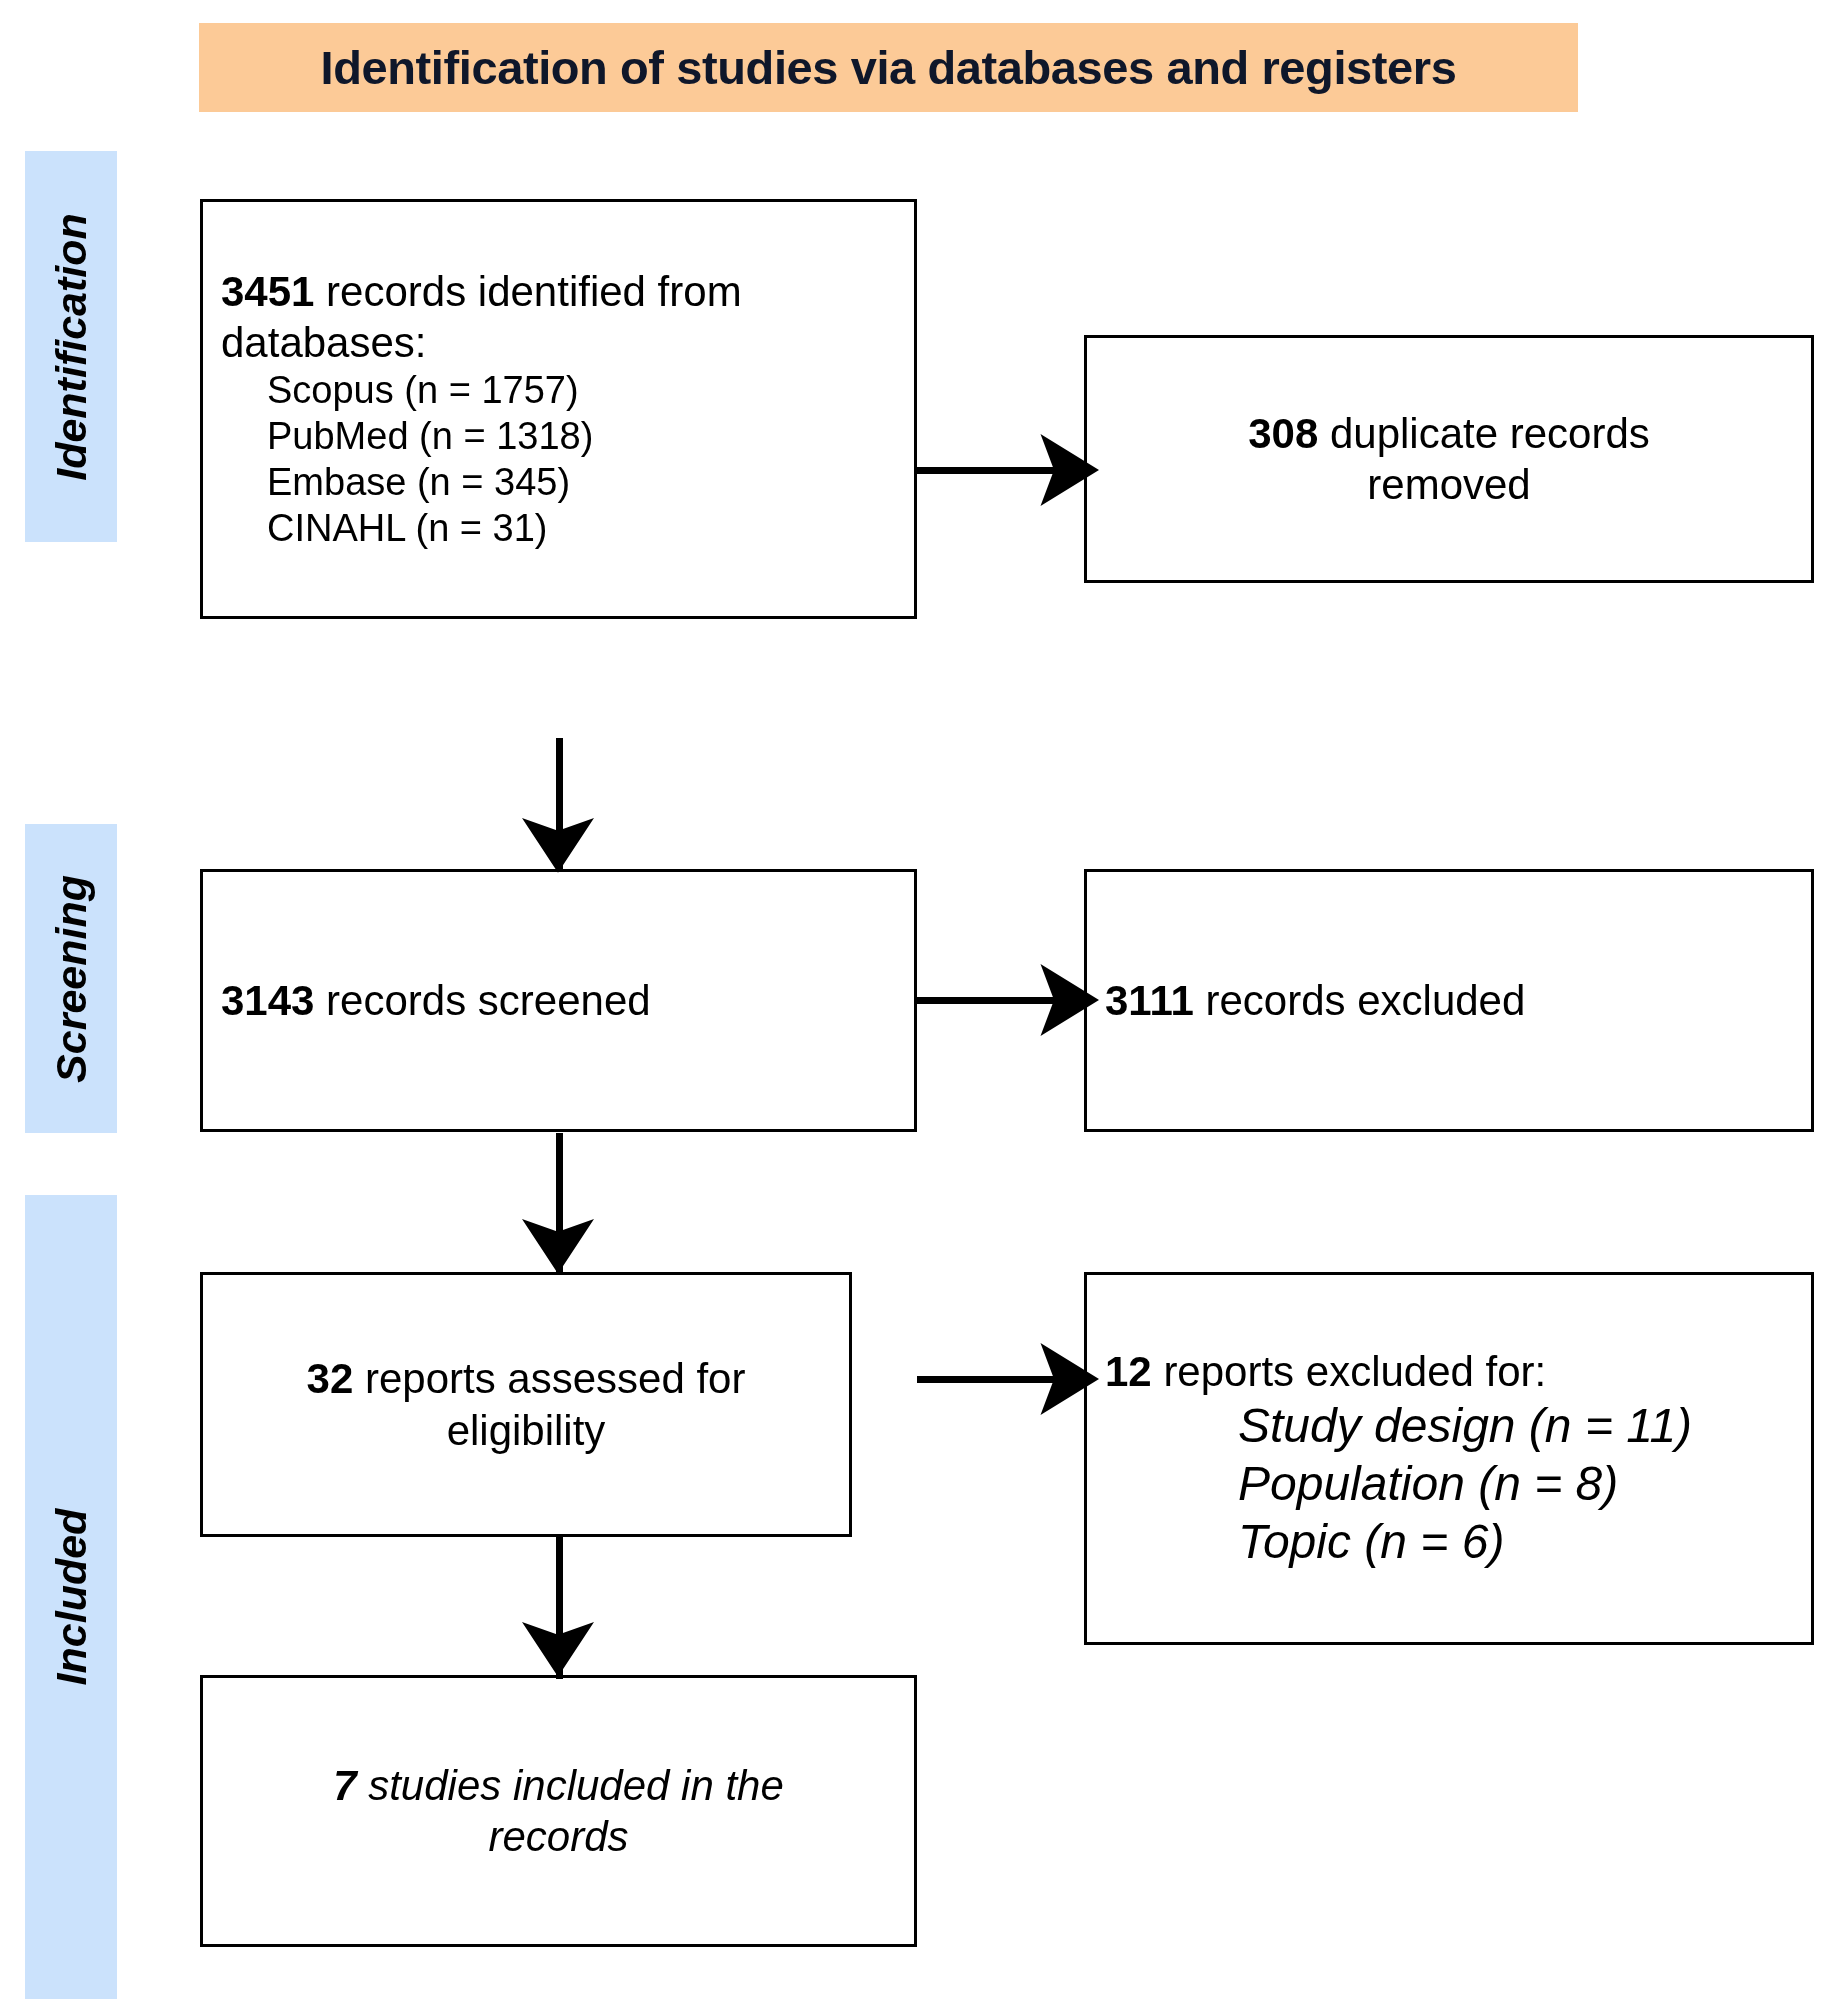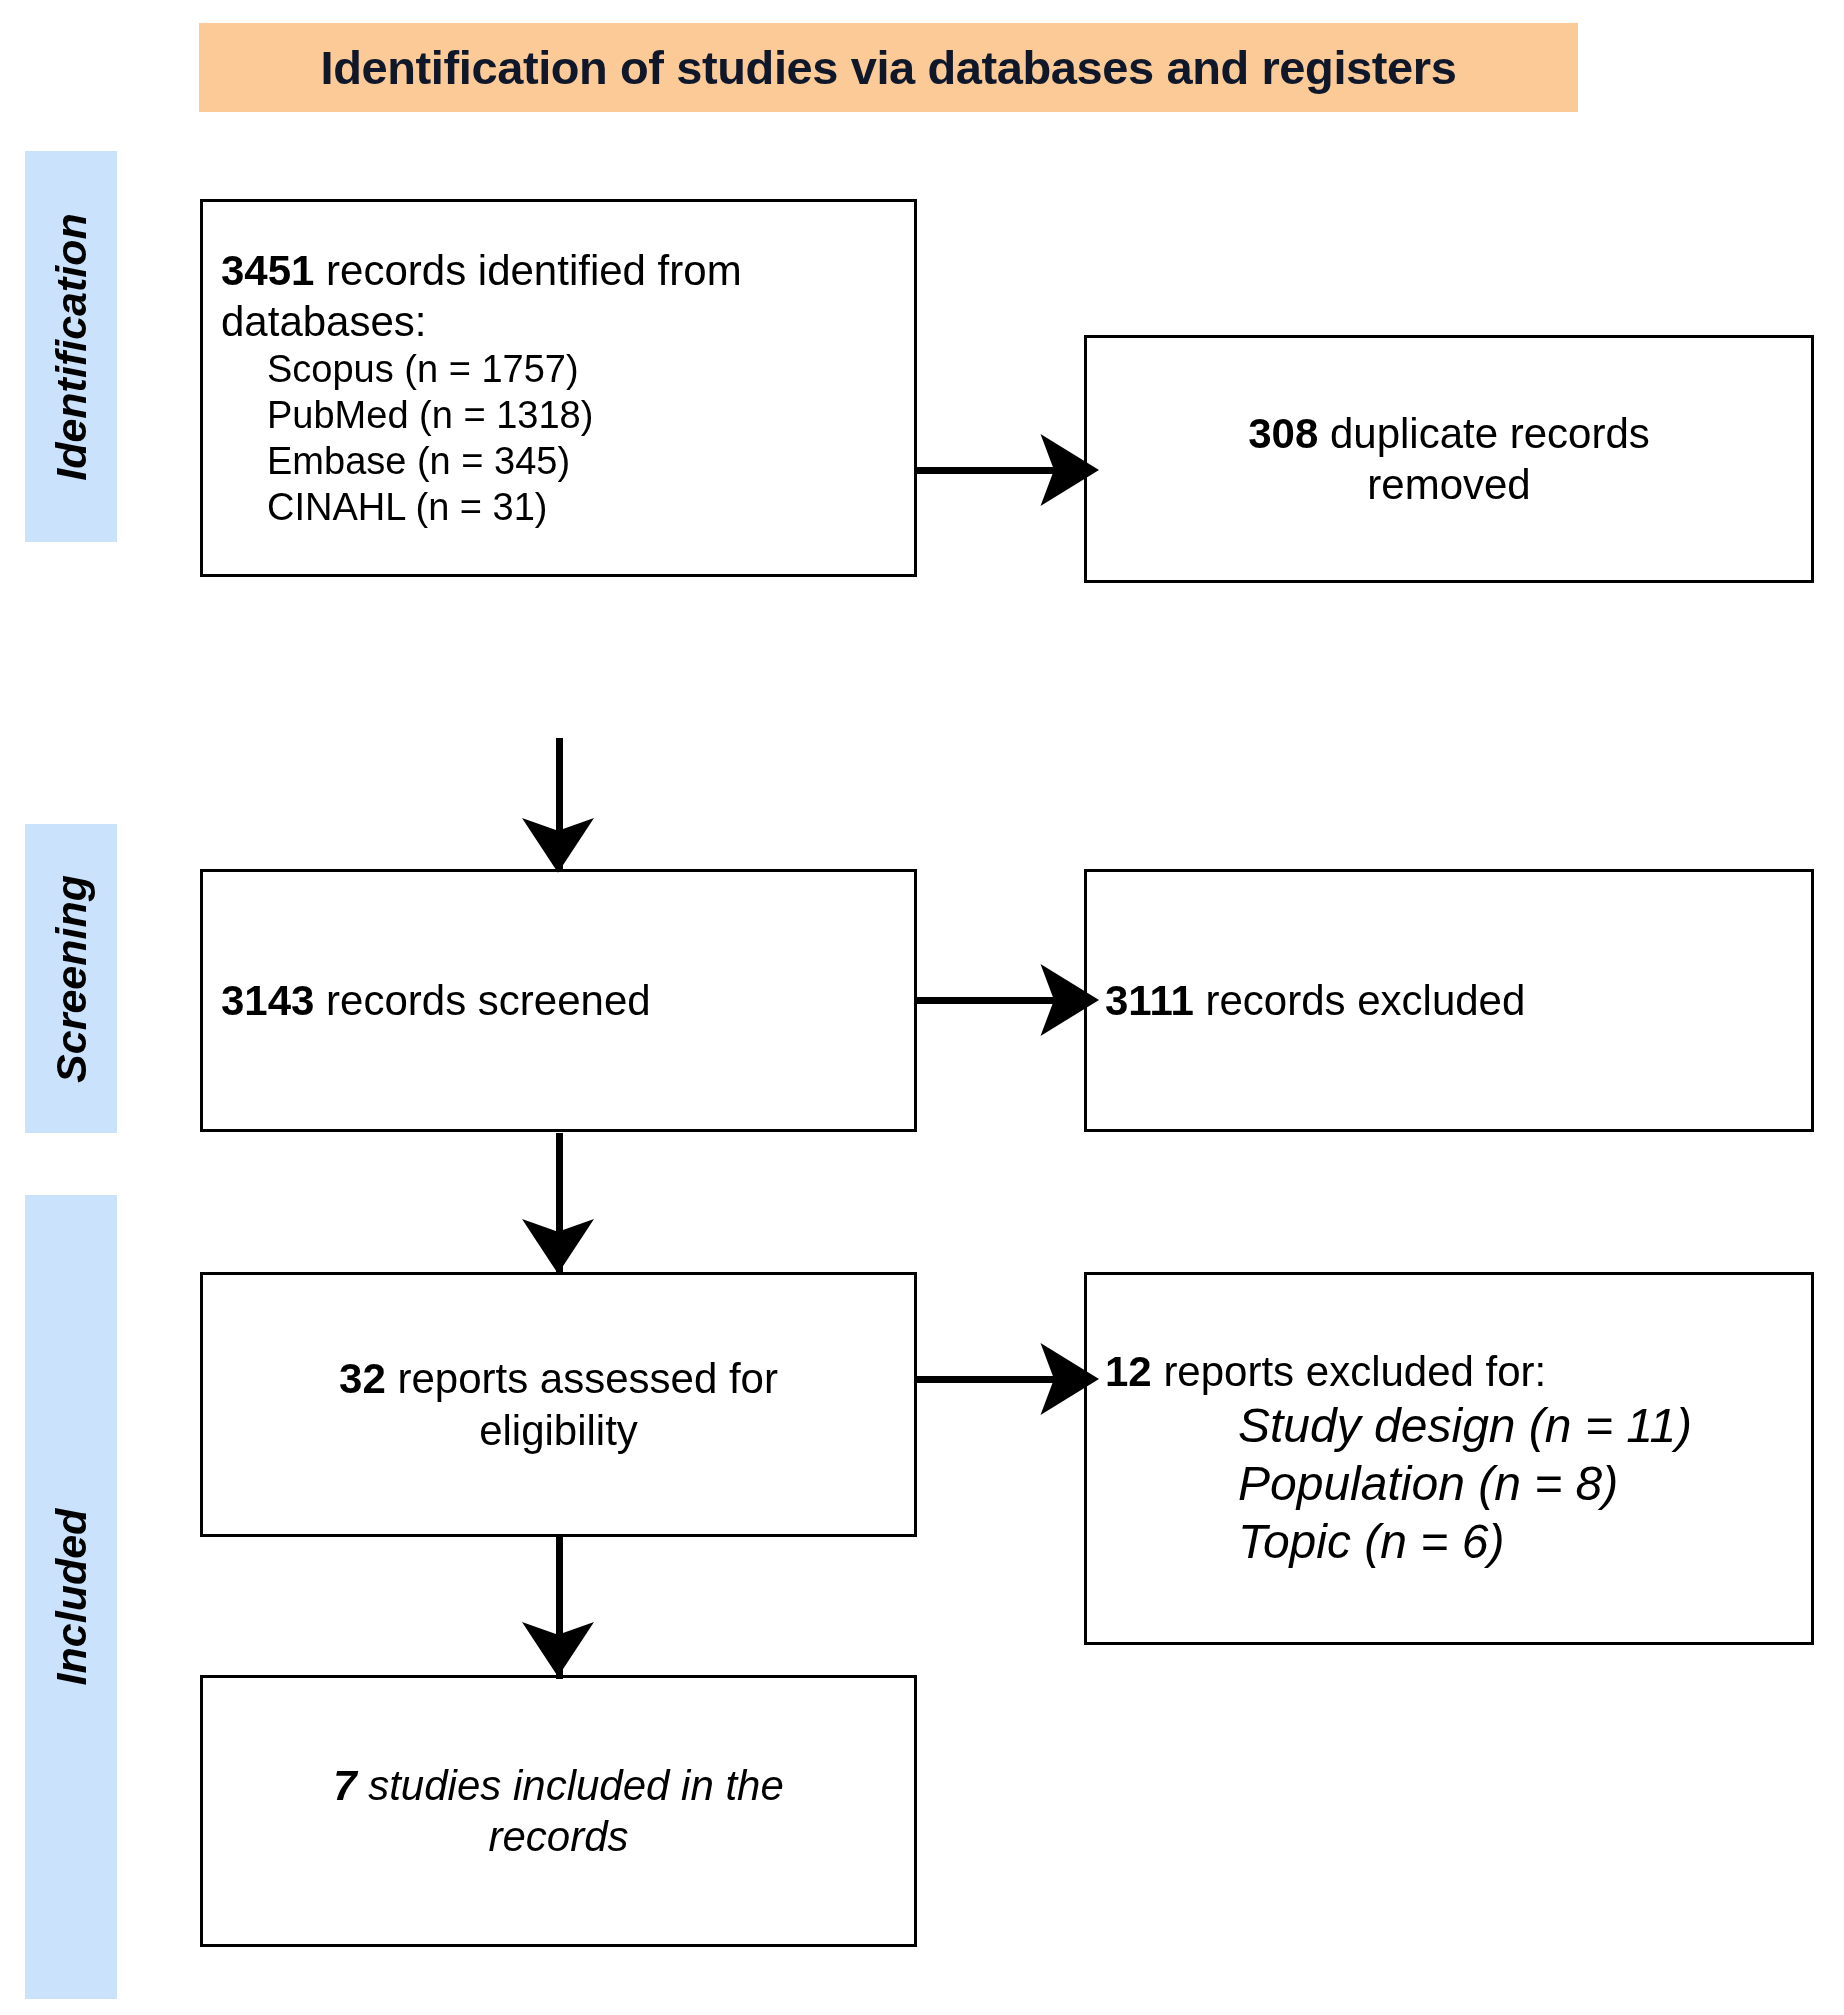--- a/index.html
+++ b/index.html
@@ -87,25 +87,25 @@
   }
   .indent-r {
     padding-left: 151px;
     font-style: italic;
     font-size: 48px;
     line-height: 1.21;
     white-space: nowrap;
   }
   .pad-lr { padding: 0 18px; }
 
-  #box-identified { left: 200px;  top: 199px;  width: 717px;  height: 378px;  }
+  #box-identified { left: 200px;  top: 199px;  width: 717px;  height: 420px;  }
   #box-duplicates { left: 1084px; top: 335px;  width: 730px;  height: 248px;  }
   #box-screened   { left: 200px;  top: 869px; width: 717px;  height: 263px;  }
   #box-excluded   { left: 1084px; top: 869px; width: 730px;  height: 263px;  }
-  #box-eligibility{ left: 200px;  top: 1272px; width: 717px;  height: 265px;  }
+  #box-eligibility{ left: 200px;  top: 1272px; width: 652px;  height: 265px;  }
   #box-rexcluded  { left: 1084px; top: 1272px; width: 730px;  height: 373px;  }
   #box-included   { left: 200px;  top: 1675px; width: 717px;  height: 272px; font-style: italic;  }
 
   
   .conn { position: absolute; }
   .h-shaft {
     position: absolute;
     height: 6.8px;
     background: #000000;
   }

